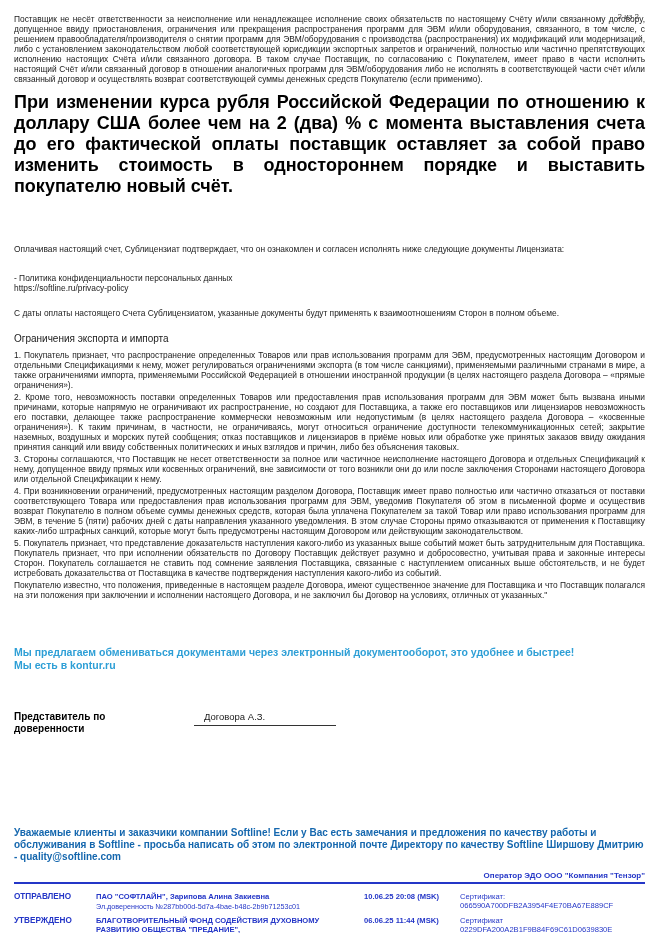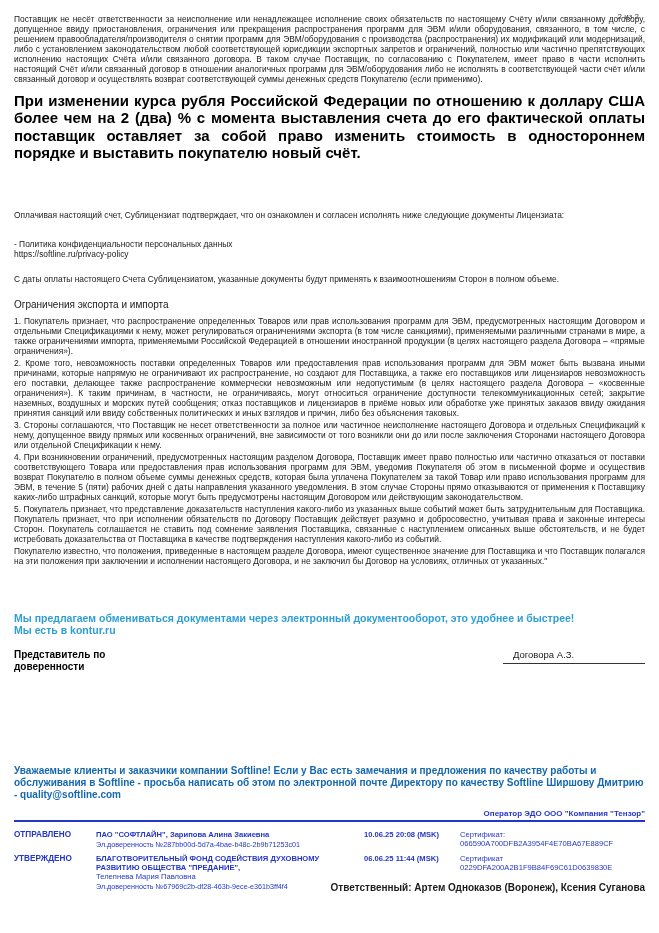--- a/index.html
+++ b/index.html
@@ -3,32 +3,32 @@
 <meta charset="utf-8">
 <style>
   * { margin:0; padding:0; box-sizing:border-box; }
   html,body { background:#ffffff; }
   body { font-family:"Liberation Sans", sans-serif; color:#1a1a1a; }
   .page { position:relative; width:659px; height:933px; background:#fff; padding:14px 14px 0 14px; overflow:hidden; }
 
   .page-number { position:absolute; top:12px; right:20px; font-size:8px; color:#444; }
 
   .body-sm { font-size:8.4px; line-height:10px; text-align:justify; color:#1a1a1a; }
-  .clause { font-size:15px; font-weight:bold; line-height:1.16; text-align:justify; color:#000; margin-top:8px; }
+  .clause { font-size:18px; font-weight:bold; line-height:1.16; text-align:justify; color:#000; margin-top:8px; }
 
   .mt-pay { margin-top:48px; }
   .mt-privacy { margin-top:19px; }
   .mt-docs { margin-top:15px; }
 
   .section-title { font-size:10px; font-weight:normal; margin-top:15px; margin-bottom:6px; }
   .export-item { font-size:8.4px; line-height:10px; text-align:justify; margin-bottom:2px; }
 
   .edo-banner { margin-top:46px; font-size:10.5px; font-weight:bold; color:var(--banner-blue,#2e9fd6); line-height:1.16; }
 
-  .sig-row { display:flex; margin-top:13px; align-items:flex-start;justify-content:space-between; }
+  .sig-row { display:flex; margin-top:40px; align-items:flex-start; }
   .sig-label { width:118px; font-size:10px; font-weight:bold; line-height:1.2; color:#000; }
   .sig-area { margin-left:62px; width:142px; }
   .sig-name { font-size:9.5px; padding-left:10px; color:#1a1a1a; }
   .sig-line { border-bottom:1px solid #333; width:142px; margin-top:3px; }
 
   .quality-note { margin-top:92px; font-size:10px; font-weight:bold; color:var(--note-blue,#1567ae); line-height:1.2; }
 
   .edo-operator { margin-top:8px; text-align:right; font-size:8px; font-weight:bold; color:var(--stamp-blue,#2436c7); }
 
   .stamp { margin-top:2px; border-top:2px solid var(--stamp-blue,#2436c7); color:var(--stamp-blue,#2436c7); padding-top:3px; }

